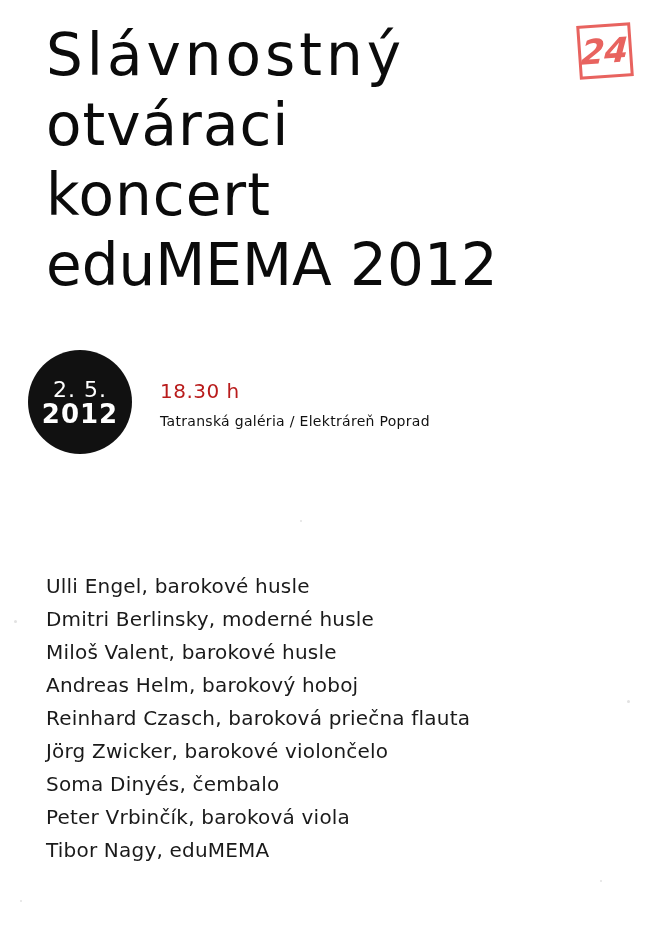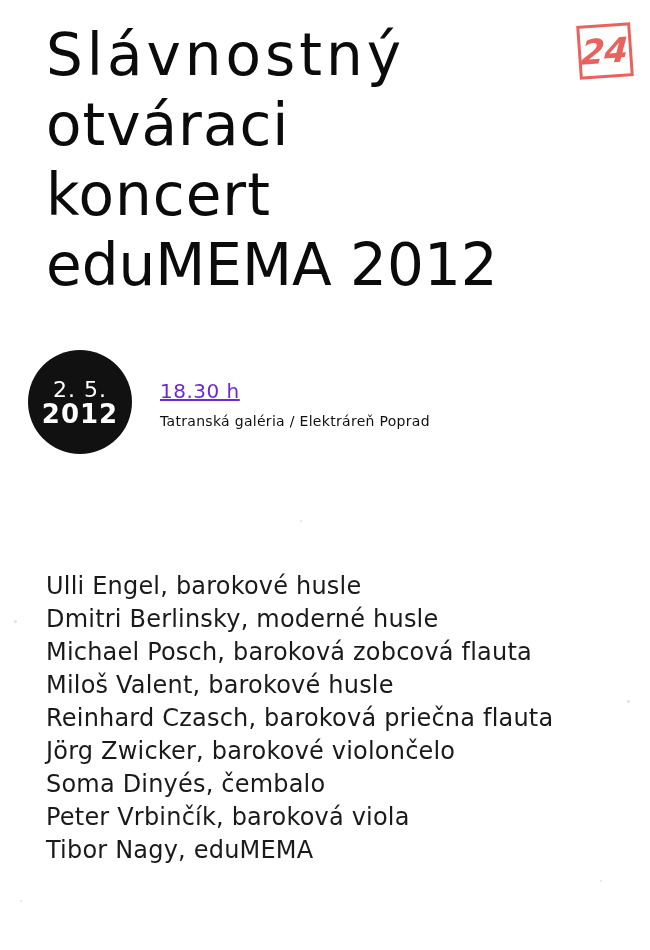--- a/index.html
+++ b/index.html
@@ -97,40 +97,39 @@
   .details {
     position: absolute;
     left: 160px;
     top: 376px;
     width: 470px;
   }
   .details .time {
     font-size: 20px;
     line-height: 30px;
     letter-spacing: 0.5px;
-    color: #6d28d9;
-    text-decoration: underline;
+    color: #b91c1c;
   }
   .details .venue {
     font-size: 14px;
     line-height: 30px;
     letter-spacing: 0.3px;
     color: #111111;
     white-space: nowrap;
   }
 
   
   .performers {
     position: absolute;
     left: 46px;
     top: 570px;
     width: 580px;
   }
   .performer {
-    font-size: 24px;
+    font-size: 20px;
     line-height: 33px;
     letter-spacing: 0.2px;
     color: #1a1a1a;
     white-space: nowrap;
   }
 
   
   .speck {
     position: absolute;
     background: #e2e2e2;
@@ -159,22 +158,22 @@
   </div>
 
   <div class="details">
     <div class="time">18.30 h</div>
     <div class="venue">Tatranská galéria / Elektráreň Poprad</div>
   </div>
 
   <div class="performers">
     <div class="performer">Ulli Engel, barokové husle</div>
     <div class="performer">Dmitri Berlinsky, moderné husle</div>
-    <div class="performer">Michael Posch, baroková zobcová flauta</div>
     <div class="performer">Miloš Valent, barokové husle</div>
+    <div class="performer">Andreas Helm, barokový hoboj</div>
     <div class="performer">Reinhard Czasch, baroková priečna flauta</div>
     <div class="performer">Jörg Zwicker, barokové violončelo</div>
     <div class="performer">Soma Dinyés, čembalo</div>
     <div class="performer">Peter Vrbinčík, baroková viola</div>
     <div class="performer">Tibor Nagy, eduMEMA</div>
   </div>
 
   <div class="speck" style="left:14px; top:620px; width:3px; height:3px;"></div>
   <div class="speck" style="left:627px; top:700px; width:3px; height:3px;"></div>
   <div class="speck" style="left:300px; top:520px; width:2px; height:2px;"></div>

